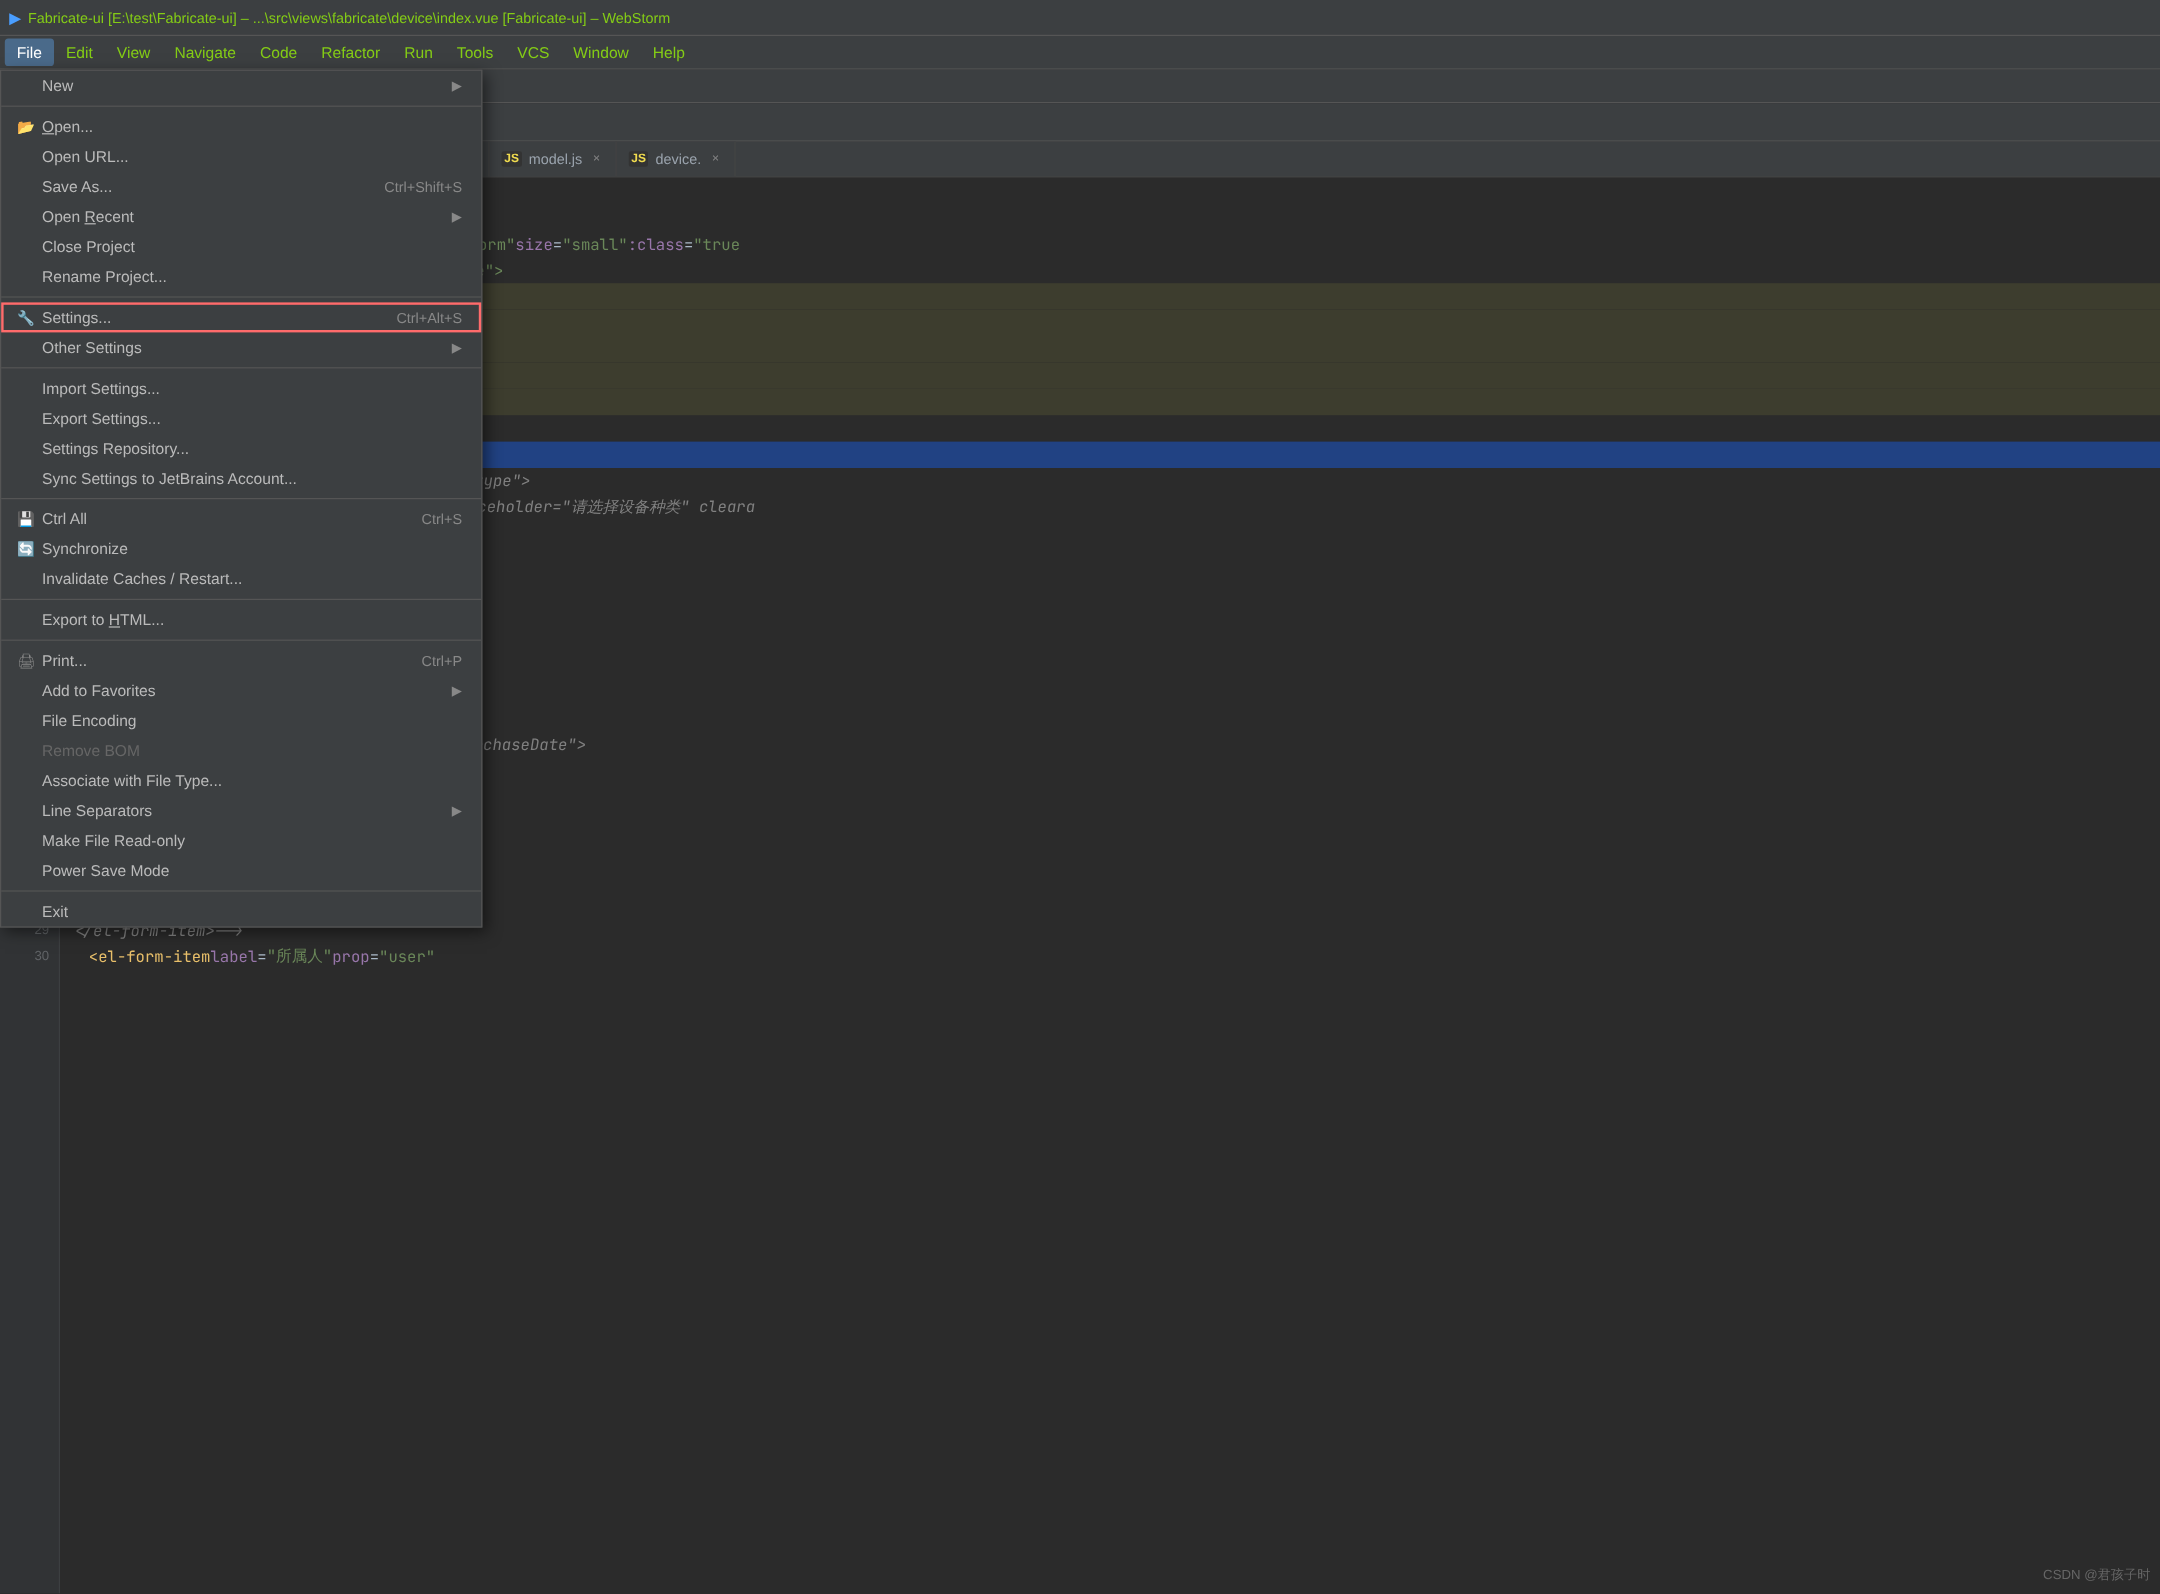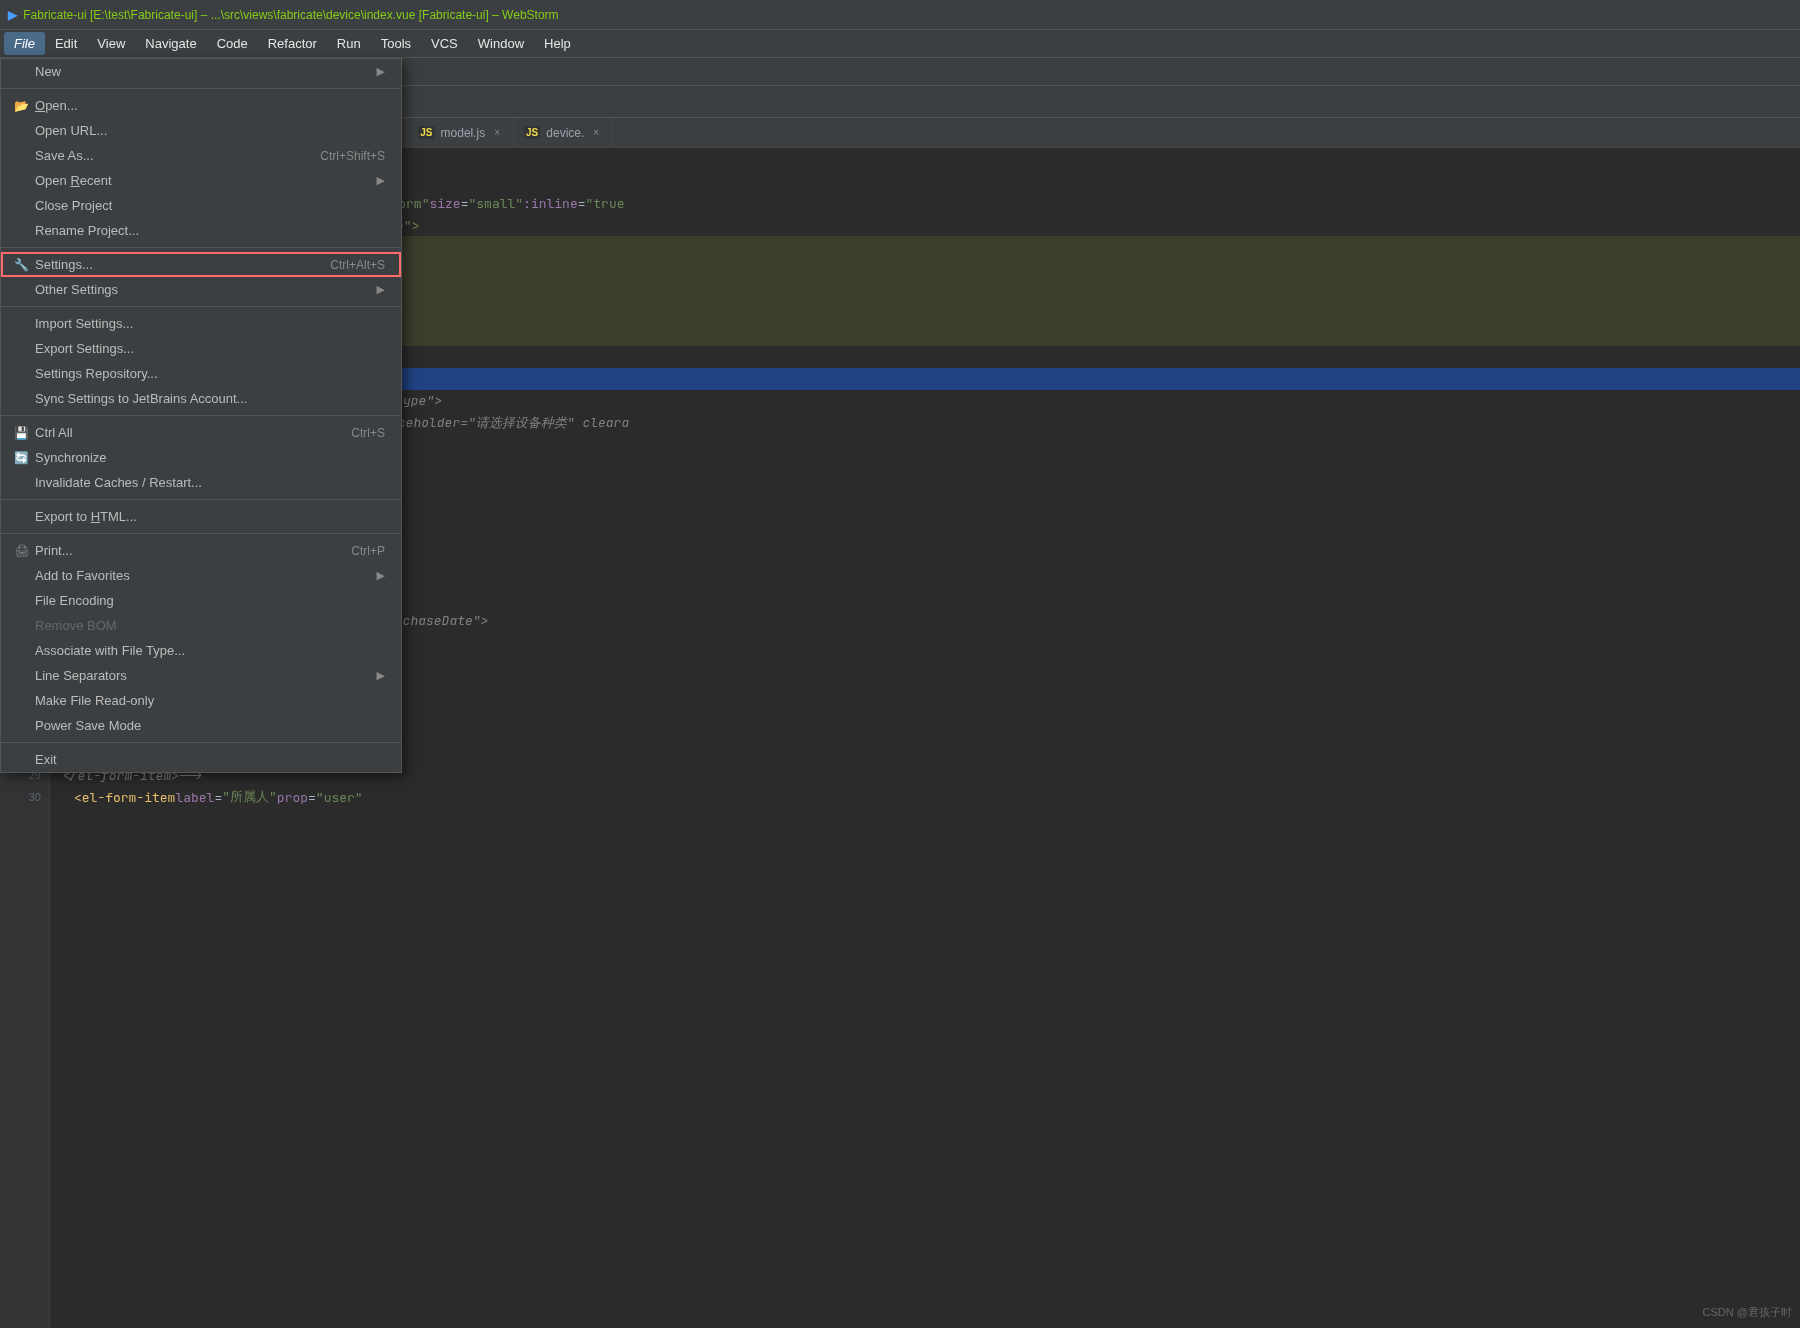--- a/index.html
+++ b/index.html
@@ -33,28 +33,27 @@
       background: #3c3f41;
       height: 28px;
       display: flex;
       align-items: center;
       padding: 0 4px;
       border-bottom: 1px solid #555;
     }
     .menu-item {
       padding: 4px 10px;
       font-size: 13px;
-      color: #e5e5e5;
+      color: #84cc16;
       cursor: pointer;
       border-radius: 3px;
     }
     .menu-item:hover, .menu-item.active {
       background: #4c5052;
       color: #fff;
-      font-style: italic;
     }
     .menu-item.active {
       background: #4a6a8a;
       color: #fff;
     }
 
     
     .breadcrumb-bar {
       background: #3c3f41;
       height: 28px;
@@ -401,21 +400,21 @@
       <span class="token-string">"queryParams"</span>
       <span class="token-text"> </span>
       <span class="token-attr">ref</span>
       <span class="token-text">=</span>
       <span class="token-string">"queryForm"</span>
       <span class="token-text"> </span>
       <span class="token-attr">size</span>
       <span class="token-text">=</span>
       <span class="token-string">"small"</span>
       <span class="token-text"> </span>
-      <span class="token-attr">:inline</span>
+      <span class="token-attr">:class</span>
       <span class="token-text">=</span>
       <span class="token-string">"true</span>
     </div>
     <div class="code-line">
       <span style="margin-left:48px"></span>
       <span class="token-tag">&lt;el-form-item </span>
       <span class="token-attr">label</span>
       <span class="token-text">=</span>
       <span class="token-string">"设备名称"</span>
       <span class="token-text"> </span>

